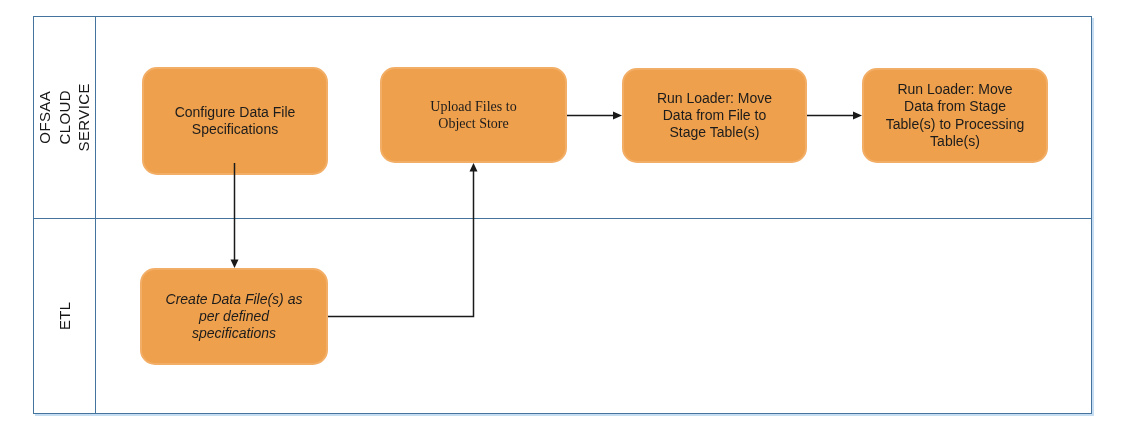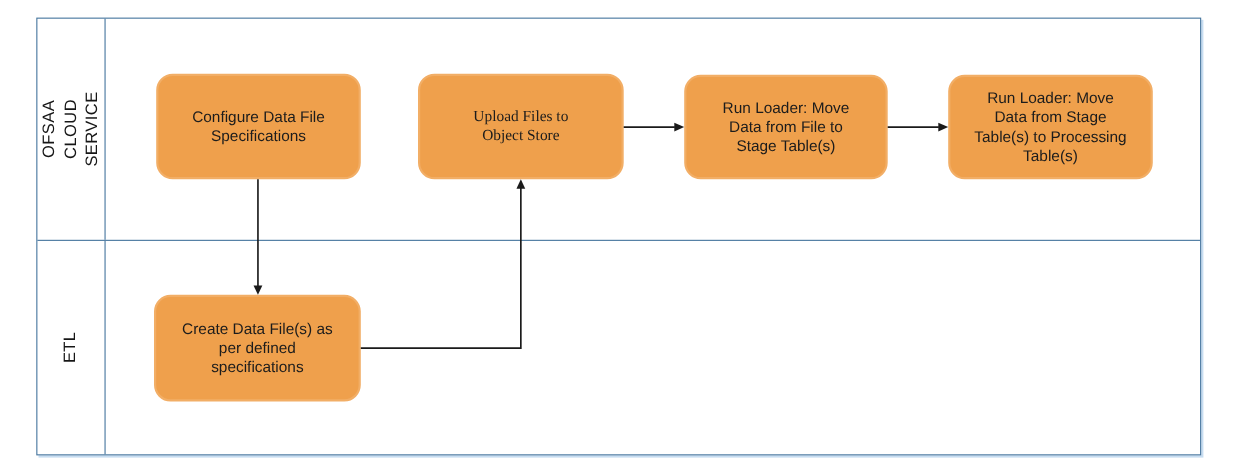--- a/index.html
+++ b/index.html
@@ -68,25 +68,25 @@
     text-align: center;
     background: var(--node_fill);
     border: 2px solid var(--node_stroke);
     border-radius: 15px;
     color: var(--node_text);
     font-size: 14px;
     line-height: 1.22;
     padding: 6px 8px;
   }
   .node-label { white-space: pre-line; }
-  #node-configure             { left: 142px; top: 67px;  width: 186px; height: 96px; }
+  #node-configure             { left: 142px; top: 67px;  width: 186px; height: 108px; }
   #node-upload                { left: 380px; top: 67px;  width: 187px; height: 96px; font-family: Liberation Serif, serif; }
   #node-run-loader-stage      { left: 622px; top: 68px;  width: 185px; height: 95px; }
   #node-run-loader-processing { left: 862px; top: 68px;  width: 186px; height: 95px; }
-  #node-create                { left: 140px; top: 268px; width: 188px; height: 97px; }
+  #node-create                { left: 140px; top: 268px; width: 188px; height: 97px; font-style: italic; }
   .connectors {
     position: absolute;
     left: 0; top: 0;
     width: 1123px; height: 432px;
     pointer-events: none;
   }
   .connectors path {
     stroke: var(--connector);
     stroke-width: 1.5;
     fill: none;

